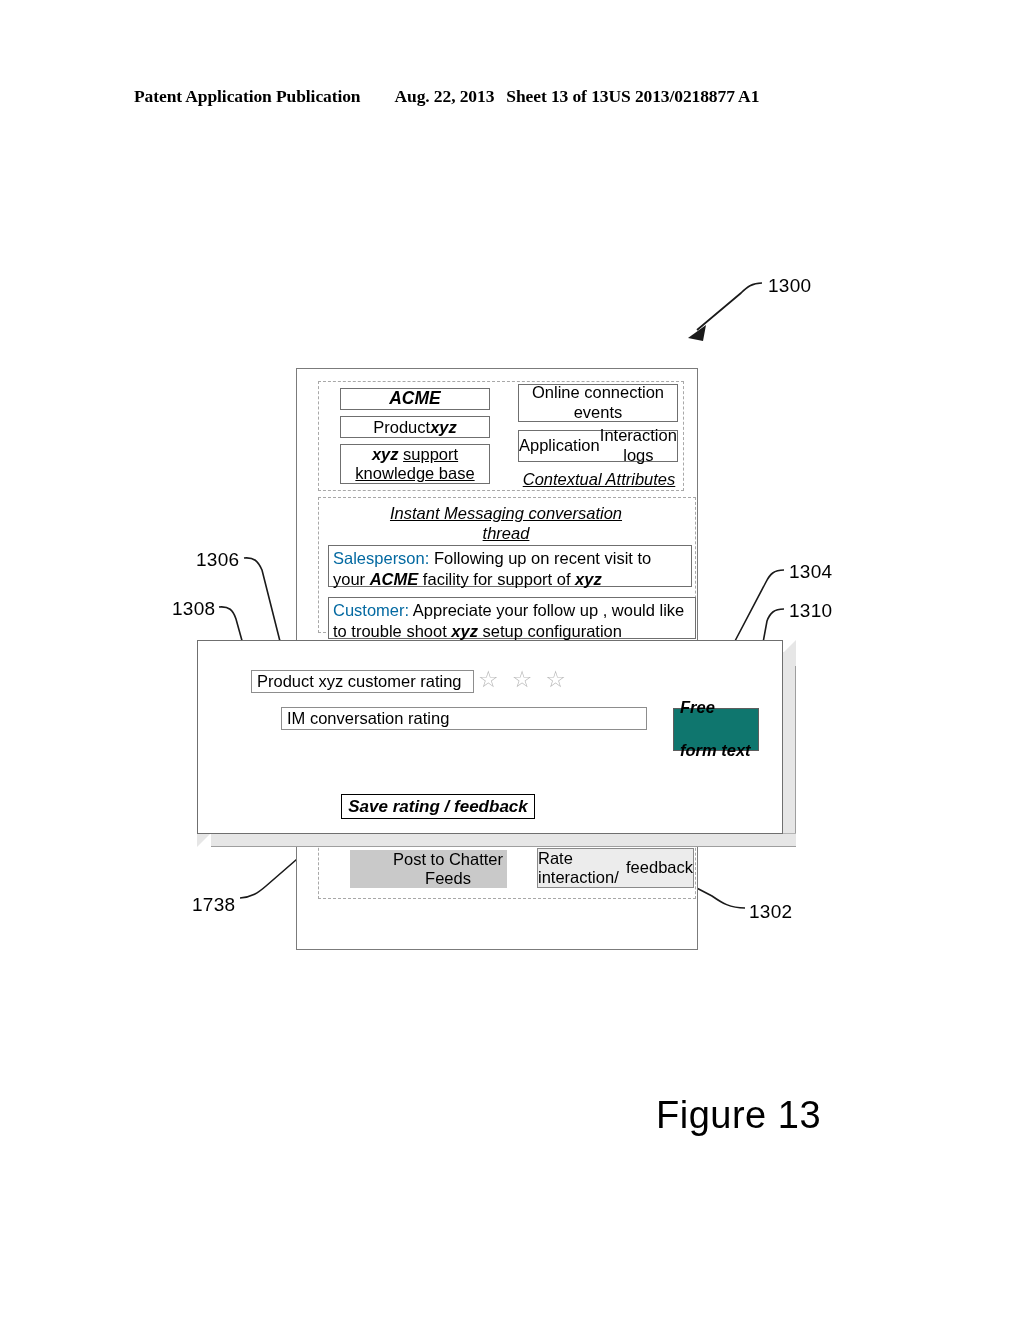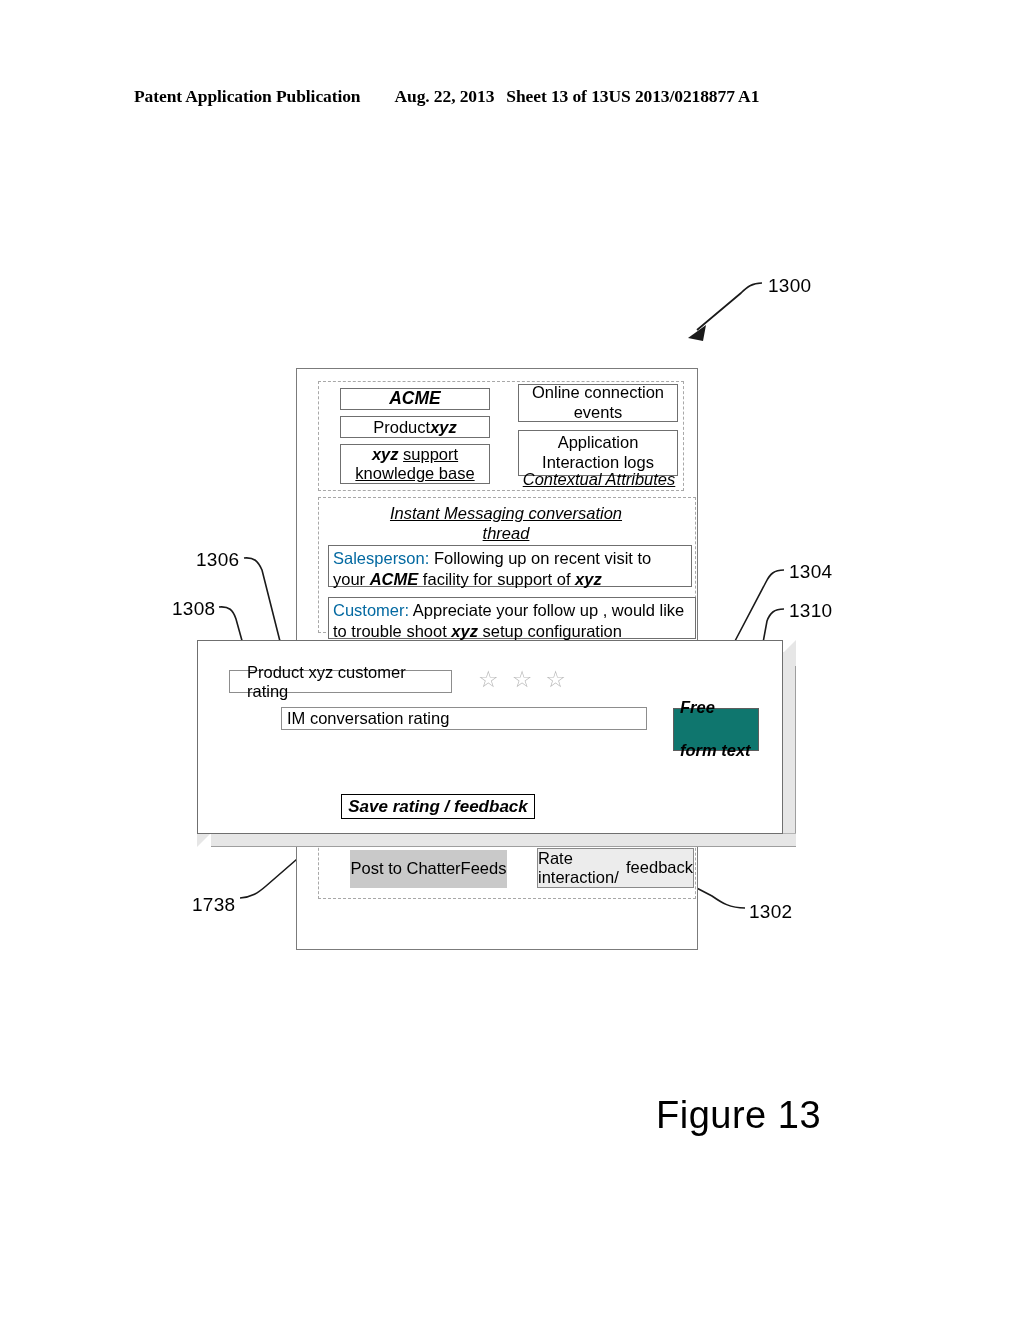--- a/index.html
+++ b/index.html
@@ -145,22 +145,22 @@
   #box-kb .kb-l2 { display: block; }
   .u { text-decoration: underline; }
   .bi { font-weight: bold; font-style: italic; }
 
   
   #box-online {
     left: 518px; top: 384px; width: 160px; height: 38px;
     flex-direction: column; line-height: 1.2;
   }
   #box-logs {
-    left: 518px; top: 430px; width: 160px; height: 46px;
-    flex-direction: column; line-height: 1.2;
+    left: 518px; top: 430px; width: 160px; height: 32px;
+    flex-direction: row; line-height: 1.2;
   }
   #label-ctx-attrs {
     position: absolute;
     left: 518px; top: 470px; width: 162px;
     text-align: center;
     font-size: 16.5px;
     font-style: italic;
     text-decoration: underline;
     font-family: "Liberation Sans", sans-serif;
   }
@@ -200,24 +200,25 @@
   }
   .speaker { color: #0369a1; }
 
   
   #btn-chatter {
     position: absolute;
     left: 350px; top: 850px; width: 157px; height: 38px;
     background: #c9c9c9;
     border: none;
     box-sizing: border-box;
-    display: flex; 
+    display: flex; flex-direction: column;
     align-items: center; justify-content: center;
     font-size: 16.5px; line-height: 1.18;
     font-family: "Liberation Sans", sans-serif;
+    padding-left: 39px;
   }
   #btn-rate {
     position: absolute;
     left: 537px; top: 848px; width: 157px; height: 40px;
     background: #ececec;
     border: 1.2px solid #8a8a8a;
     box-sizing: border-box;
     display: flex; flex-direction: row;
     align-items: center; justify-content: center;
     font-size: 16.5px; line-height: 1.18;
@@ -277,26 +278,26 @@
     top: 640px;
     width: 586px;
     height: 194px;
     border: 1.5px solid #6f6f6f;
     background: #ffffff;
     box-sizing: border-box;
   }
 
   #field-product-rating {
     position: absolute;
-    left: 229px; top: 670px; width: 223px; height: 23px;
+    left: 251px; top: 670px; width: 223px; height: 23px;
     border: 1.2px solid #8d8d8d;
     box-sizing: border-box;
     background: #fff;
     display: flex; align-items: center;
-    padding-left: 17px;
+    padding-left: 5px;
     font-size: 16.5px;
     font-family: "Liberation Sans", sans-serif;
   }
   #stars {
     position: absolute;
     left: 478px; top: 668px;
     display: flex;
     gap: 13px;
     font-size: 23px;
     line-height: 1;

